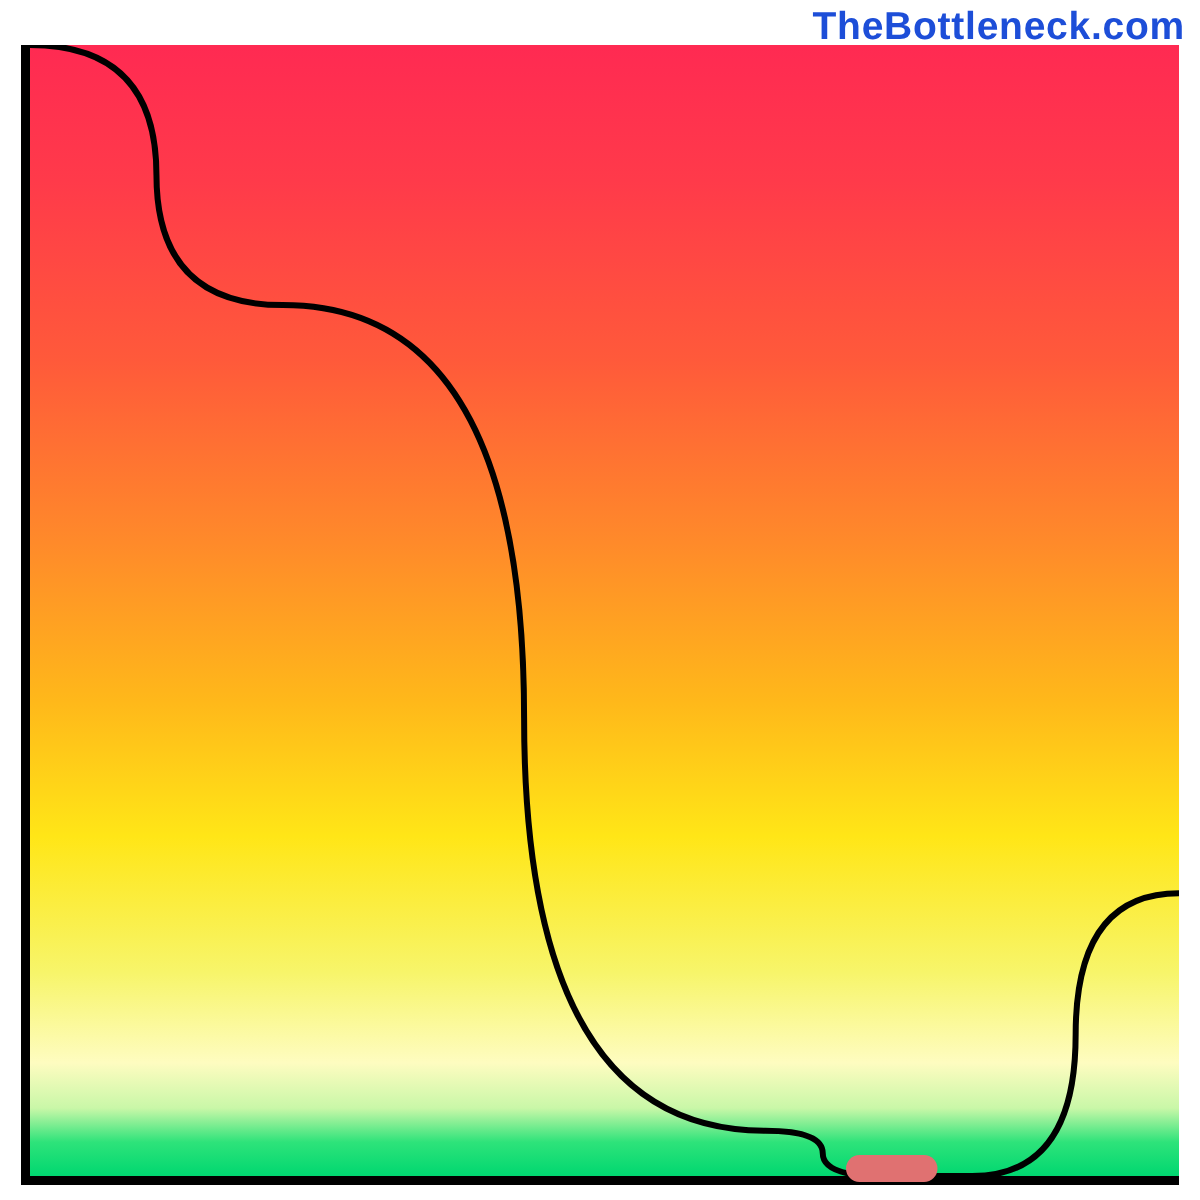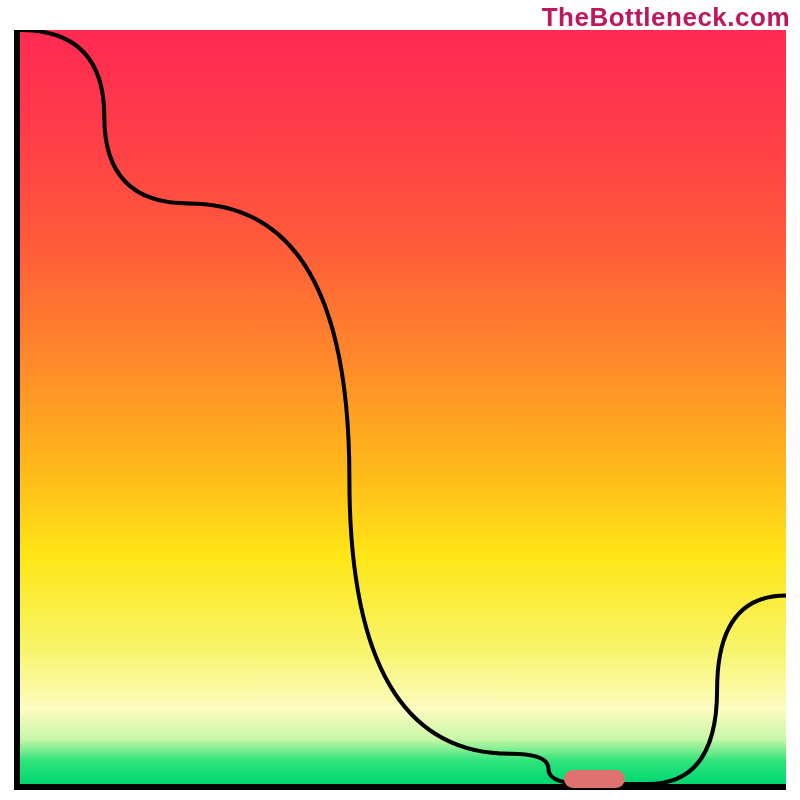--- a/index.html
+++ b/index.html
@@ -15,21 +15,21 @@
     width: 800px;
     height: 800px;
   }
   .watermark {
     position: absolute;
     top: 2px;
     right: 10px;
     font-family: Arial, Helvetica, sans-serif;
     font-size: 26px;
     font-weight: 600;
-    color: #be185d;
+    color: #1d4ed8;
     letter-spacing: 0.5px;
     pointer-events: none;
     user-select: none;
   }
   .plot-frame {
     position: absolute;
     left: 14px;
     top: 30px;
     width: 772px;
     height: 760px;

